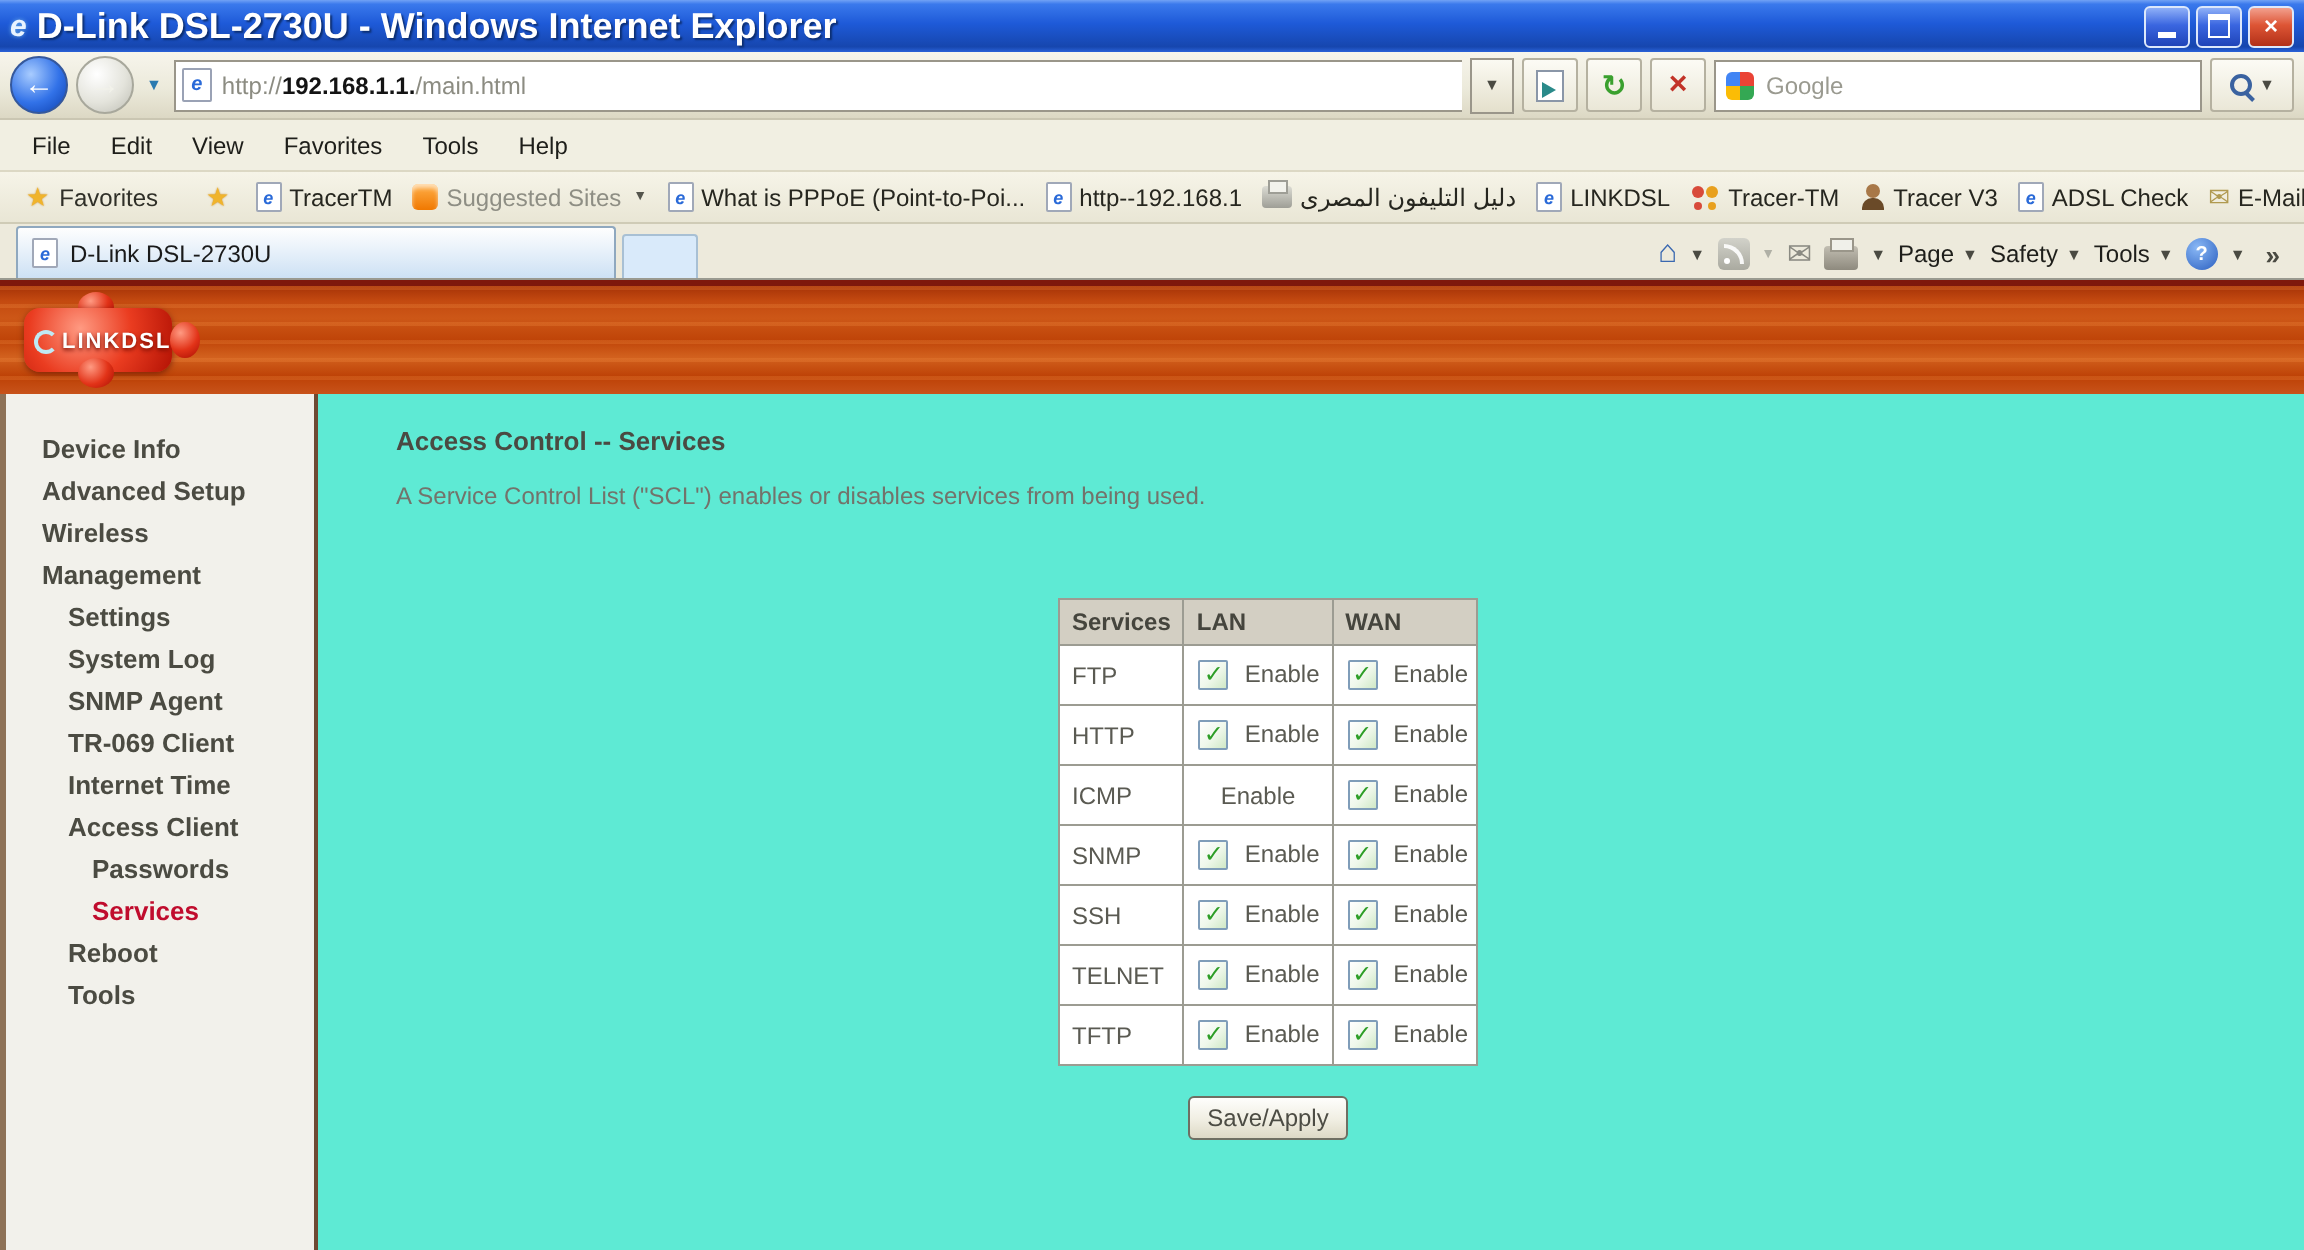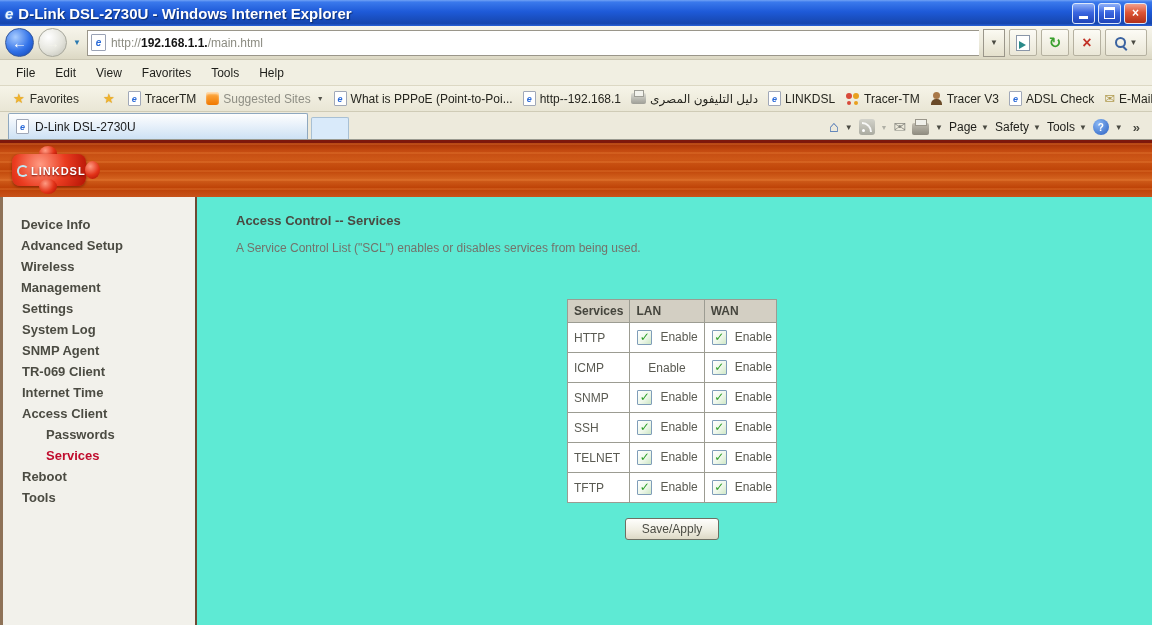--- a/index.html
+++ b/index.html
@@ -4,21 +4,21 @@
 <style>
   html,body{margin:0;padding:0}
   body{width:1152px;height:625px;overflow:hidden;position:relative;
        font-family:"Liberation Sans","DejaVu Sans",sans-serif;background:#fff;}
   .row{position:absolute;left:0;right:0;box-sizing:border-box}
 
   
   .titlebar{top:0;height:26px;display:flex;align-items:center;padding:0 5px;gap:5px;
     background:linear-gradient(180deg,#71a2f5 0%,#3a79ec 8%,#1e5ad8 45%,#1646ae 90%,#2a62d8 100%);}
   .ie-e{color:#eaf4ff;font-style:italic;font-weight:bold;font-size:15px;text-shadow:0 0 2px #6db0e8;}
-  .title-text{color:#fff;font-weight:bold;font-size:15px;text-shadow:1px 1px 1px #0c2e70;}
+  .title-text{color:#fff;font-weight:bold;font-size:18px;text-shadow:1px 1px 1px #0c2e70;}
   .tb-btns{margin-left:auto;display:flex;gap:3px}
   .tbtn{width:21px;height:19px;border-radius:3px;border:1px solid #dce8fb;display:flex;align-items:center;justify-content:center;
         color:#fff;font-weight:bold;font-size:12px;line-height:12px;cursor:default}
   .bblue{background:linear-gradient(180deg,#8fb0f8,#3a66e0 45%,#1f44b8)}
   .bclose{background:linear-gradient(180deg,#f2a08e,#dd5535 45%,#b23018)}
   .minbar{width:9px;height:3px;background:#fff;margin-top:9px}
   .restbox{width:9px;height:8px;border:1px solid #fff;border-top-width:3px}
 
   
   .navbar{top:26px;height:34px;background:linear-gradient(180deg,#f7f5ec,#eceadb 55%,#dcd8c4);
@@ -116,42 +116,42 @@
   .knob{position:absolute;border-radius:50%;background:radial-gradient(circle at 35% 30%,#ff9a82,#e23318 55%,#a80e02)}
   .knob.t{width:18px;height:15px;left:31px;top:1px}
   .knob.r{width:15px;height:18px;right:2px;top:16px}
   .knob.b{width:18px;height:15px;left:31px;bottom:1px}
   .logo-text{position:absolute;left:9px;top:20px;font-size:11px;font-weight:bold;color:#fff;letter-spacing:1px;
       text-shadow:0 1px 2px #700a02;display:flex;align-items:center;gap:2px}
   .logo-c{width:8px;height:8px;border:2px solid #bfeaf5;border-right-color:transparent;border-radius:50%}
 
   
   .content{top:197px;bottom:0;display:flex}
-  .sidebar{width:197px;flex:none;box-sizing:border-box;background:#f2f1eb;border-left:3px solid #8e7257;
+  .sidebar{width:159px;flex:none;box-sizing:border-box;background:#f2f1eb;border-left:3px solid #8e7257;
            border-right:2px solid #6e4a33;padding-top:17px}
   .side-item{font-size:13px;font-weight:bold;color:#4b4b42;line-height:21px;padding-left:18px;white-space:nowrap;cursor:pointer}
-  .side-item.lvl1{padding-left:19px}
+  .side-item.lvl1{padding-left:31px}
   .side-item.lvl2{padding-left:43px}
   .side-item.selected{color:#c00c2d}
   .main{flex:1;background:#5eead4;position:relative}
   .page-title{margin:16px 0 0 39px;font-size:13px;font-weight:bold;color:#4a4a42}
   .page-desc{margin:13px 0 0 39px;font-size:12px;color:#73736b}
   .table-wrap{margin:44px 0 0 370px;width:210px}
   table{border-collapse:collapse;font-size:12px}
   th,td{border:1px solid #9c9c92}
   th{background:#d3cfc3;color:#45453d;font-weight:bold;text-align:left;padding:3px 6px;height:16px}
   th.c-svc{width:46px}th.c-lan{width:62px}th.c-wan{width:60px}
   td{height:29px;background:#fff;color:#5a5a52;padding:0}
   td.svc{padding-left:6px}
   td.en{padding-left:7px}
   td.center{text-align:center}
   .cb{display:inline-block;width:13px;height:13px;border:1px solid #7f9db9;border-radius:1px;vertical-align:middle;
       background:linear-gradient(135deg,#ffffff,#eef7ea 55%,#cfe8c6);color:#2e9e28;font-size:12px;line-height:12px;
       font-weight:bold;text-align:center;margin-right:8px;cursor:pointer}
-  .save-btn{display:block;margin:15px auto 0;width:94px;height:22px;font-size:12px;color:#4c4c44;
+  .save-btn{display:block;margin:15px auto 0;width:80px;height:22px;font-size:12px;color:#4c4c44;
       font-family:inherit;background:linear-gradient(180deg,#fefefc,#f0eee2 55%,#ddd9c6);
       border:1px solid #6f6f63;border-radius:3px;cursor:pointer}
 </style>
 </head>
 <body>
 
 <div class="row titlebar">
   <span class="ie-e">e</span>
   <span class="title-text">D-Link DSL-2730U - Windows Internet Explorer</span>
   <span class="tb-btns">
@@ -174,20 +174,29 @@
     <span>
       <span class="dim">http://</span><span class="host">192.168.1.1.</span><span class="dim">/main.html</span>
     </span>
   </span>
   <span class="addr-dd">▼</span>
   <span class="tool-btn">
       <span class="compat-page"></span>
     </span>
   <span class="tool-btn glyph-refresh">↻</span>
   <span class="tool-btn glyph-stop">×</span>
+  <span class="gbox">
+    <span class="glogo">
+        <i></i>
+        <i></i>
+        <i></i>
+        <i></i>
+      </span>
+    <span>Google</span>
+  </span>
   <span class="gsearch">
     <span class="mag"></span>
     <span class="dd8">▼</span>
   </span>
 </div>
 
 <div class="row menubar">
     <span class="menu-item">File</span>
     <span class="menu-item">Edit</span>
     <span class="menu-item">View</span>
@@ -320,20 +329,25 @@
       <table>
         <thead>
             <tr>
               <th class="c-svc">Services</th>
               <th class="c-lan">LAN</th>
               <th class="c-wan">WAN</th>
             </tr>
           </thead>
         <tbody>
             <tr>
+              <td class="svc">FTP</td>
+              <td class="en"><span class="cb">✓</span><span>Enable</span></td>
+              <td class="en"><span class="cb">✓</span><span>Enable</span></td>
+            </tr>
+            <tr>
               <td class="svc">HTTP</td>
               <td class="en"><span class="cb">✓</span><span>Enable</span></td>
               <td class="en"><span class="cb">✓</span><span>Enable</span></td>
             </tr>
             <tr>
               <td class="svc">ICMP</td>
               <td class="center">Enable</td>
               <td class="en"><span class="cb">✓</span><span>Enable</span></td>
             </tr>
             <tr>

